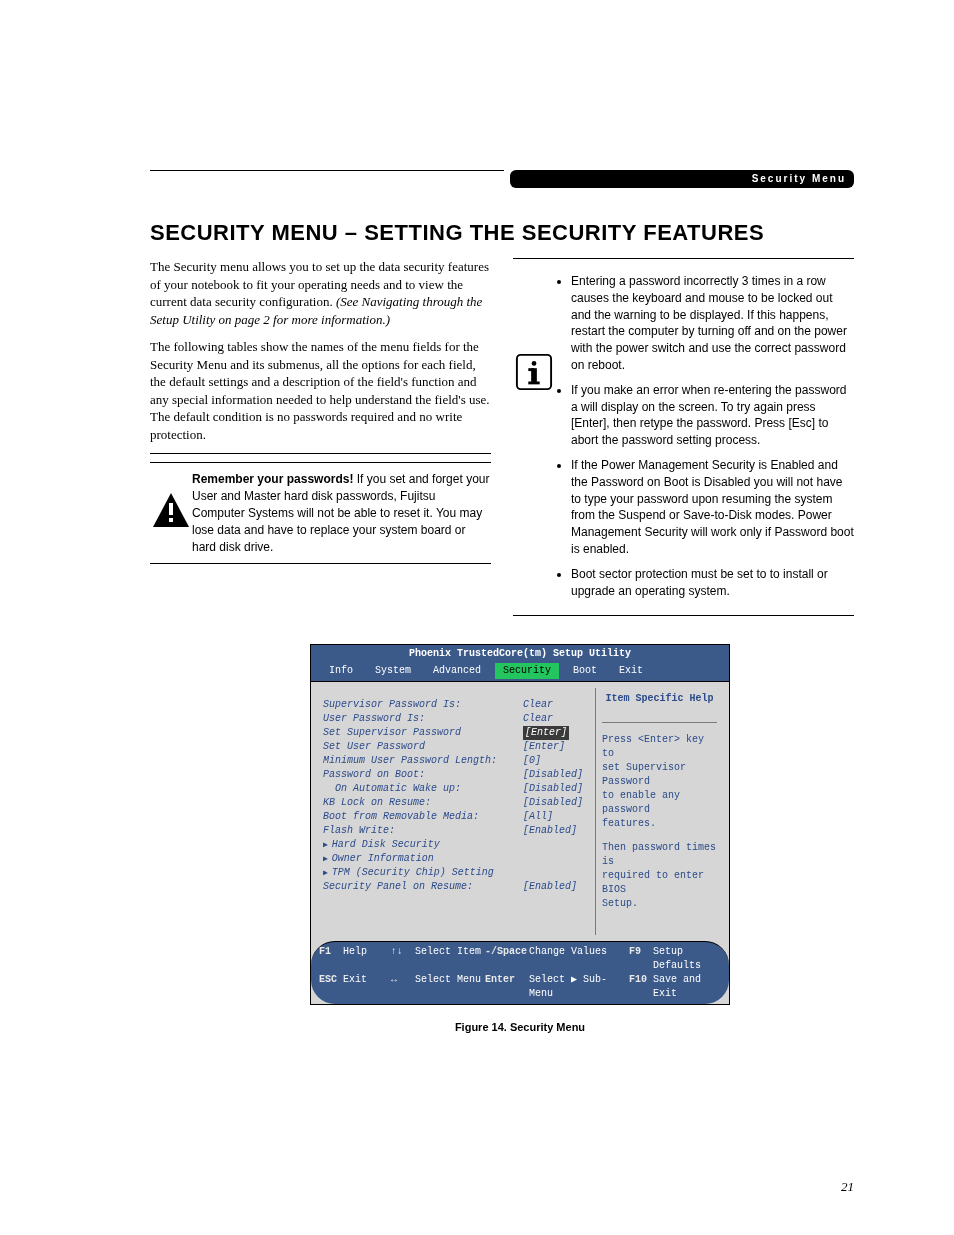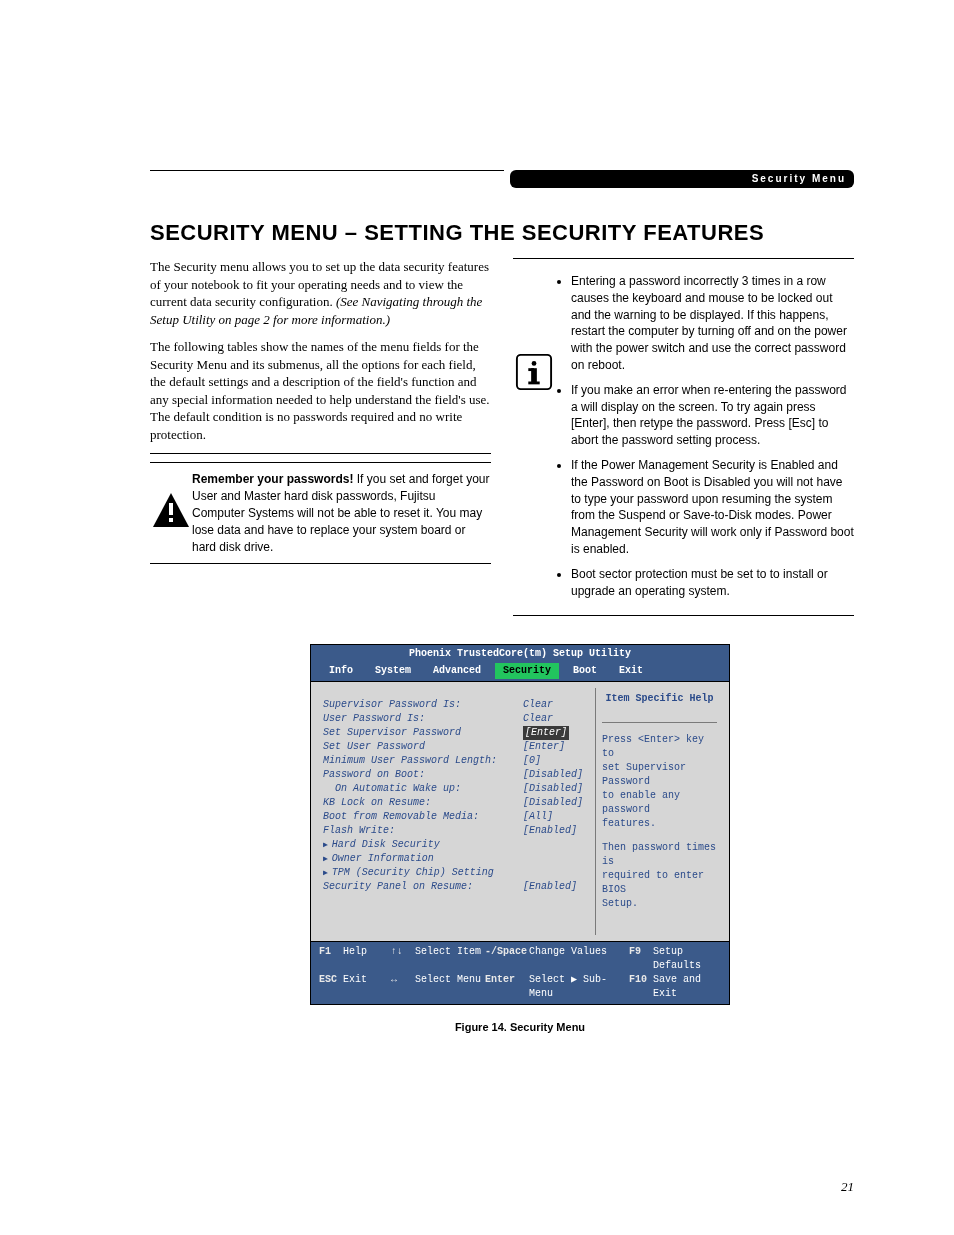--- a/index.html
+++ b/index.html
@@ -112,21 +112,21 @@
   }
   .bios-tabs {
     display: flex;
     background: #3b5a8a;
     color: #fff;
     padding: 0 10px 2px 10px;
     gap: 6px;
   }
   .bios-tab {
     padding: 1px 8px;
-    font-weight: bold;
+    font-weight: normal;
   }
   .bios-tab.active {
     background: #22c55e;
     color: #000;
   }
   .bios-body {
     display: flex;
     background: #d6d6d6;
     padding: 6px;
     gap: 6px;
@@ -160,20 +160,21 @@
   }
   .bios-footer {
     background: #3b5a8a;
     color: #fff;
     font-size: 10px;
     padding: 3px 8px;
     display: grid;
     grid-template-columns: 24px 48px 24px 70px 44px 100px 24px 1fr;
     row-gap: 0;
     border-top: 1px solid #000;
+    border-radius: 24px;
   }
   .bios-footer .k { color: #e8e8e8; font-weight: bold; }
   .bios-footer .d { color: #fff; }
   .fig-caption {
     text-align: center;
     font-family: Arial, sans-serif;
     font-size: 11px;
     font-weight: bold;
     margin-top: 16px;
   }

